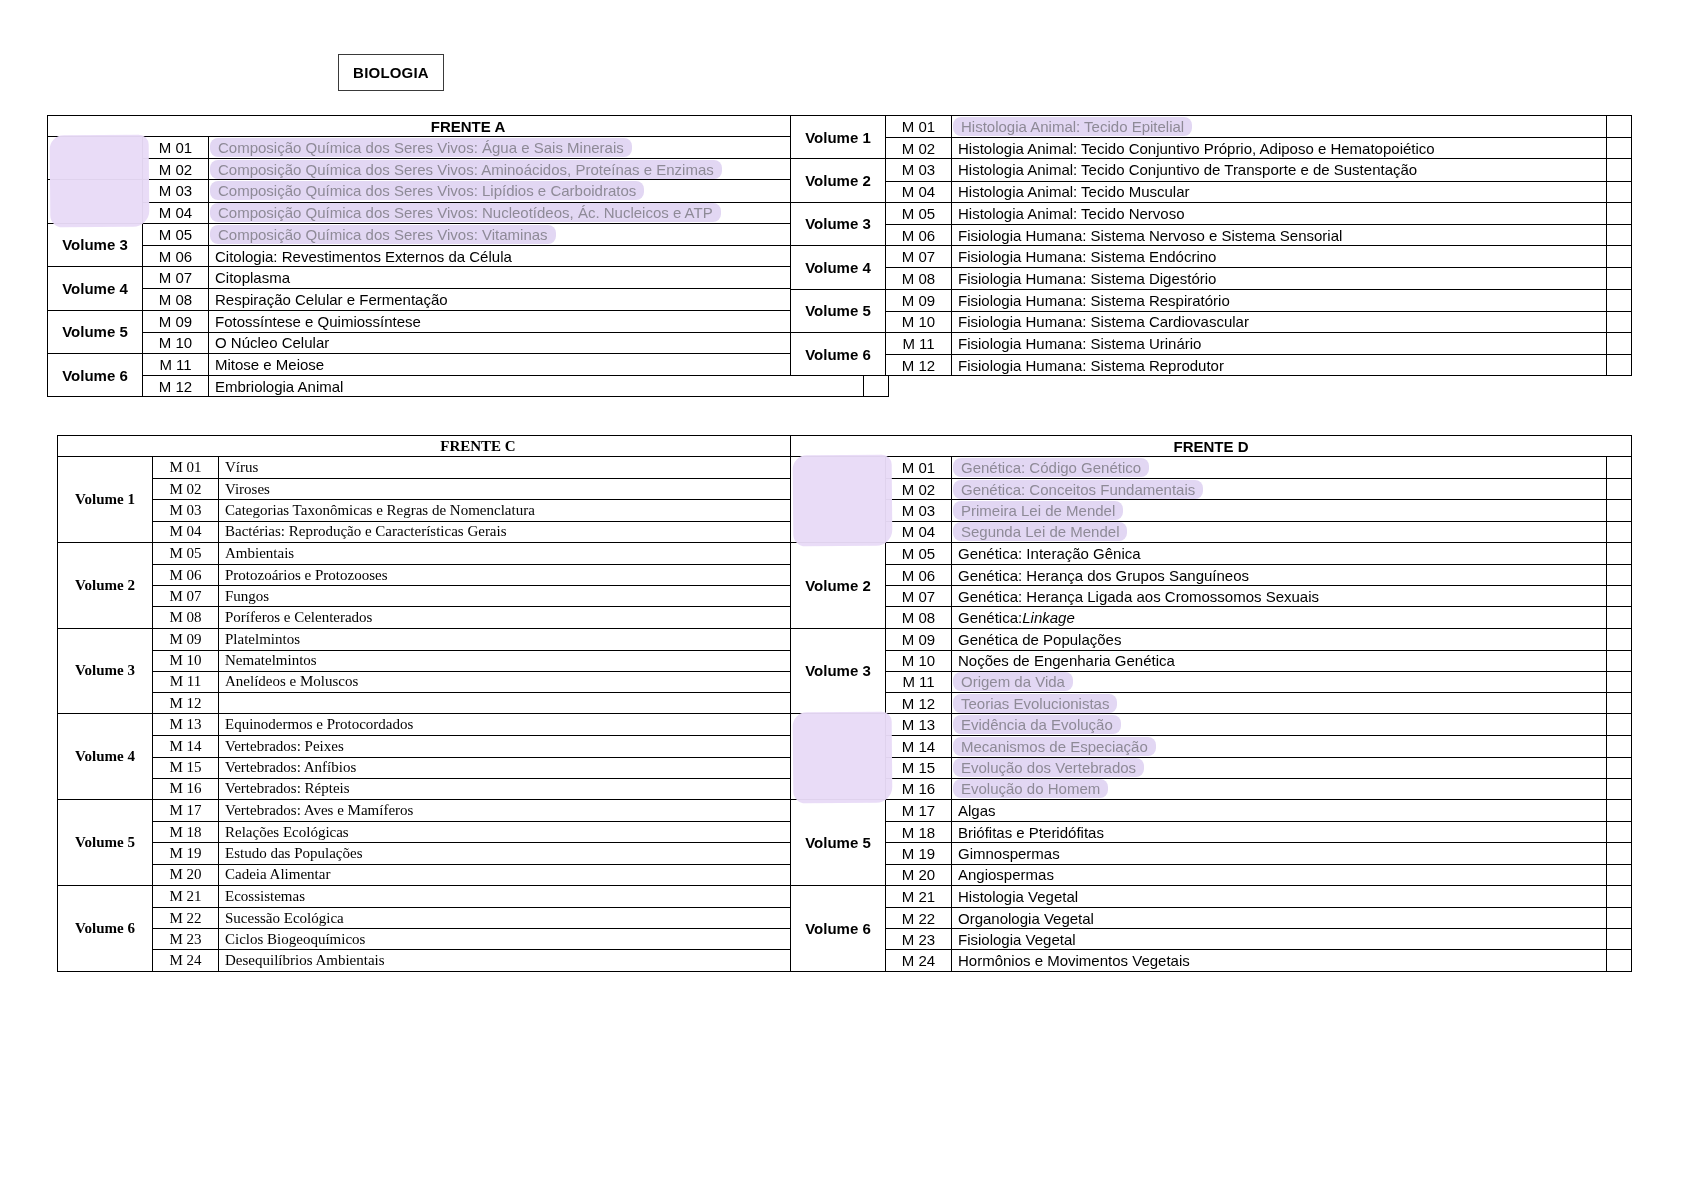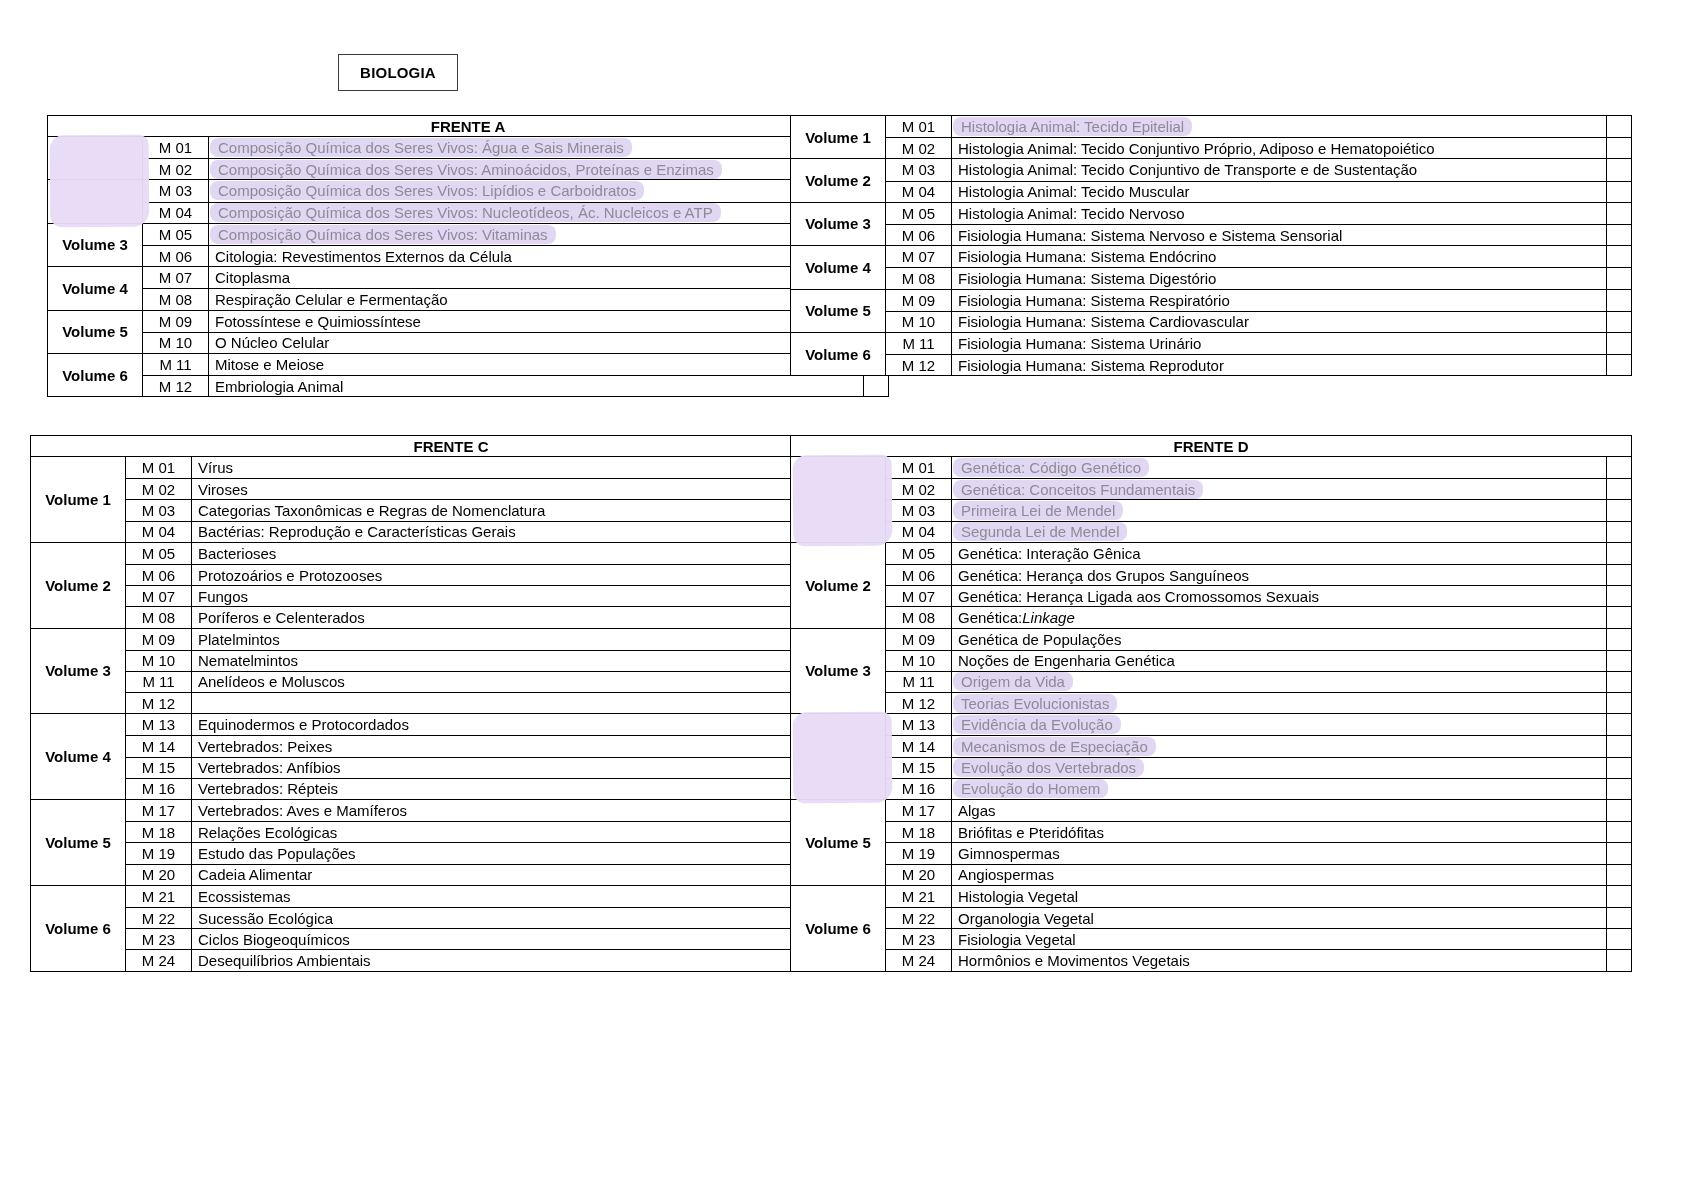--- a/index.html
+++ b/index.html
@@ -3,28 +3,28 @@
 <meta charset="utf-8">
 <style>
   * { box-sizing: border-box; margin: 0; padding: 0; }
   :root { --hl-bg:#e2d7f3; --hl-text:#8e8a97; --blob:#e8dbf7; --line:#000000; }
   html, body { background:#ffffff; }
   body {
     width:1684px; height:1191px; position:relative;
     font-family:"Liberation Sans", sans-serif; font-size:15px; color:#000;
   }
   .title-box {
-    position:absolute; left:338px; top:54px; width:120px; height:37px;
+    position:absolute; left:338px; top:54px; width:106px; height:37px;
     border:1px solid #3a3a3a; display:flex; align-items:center; justify-content:center;
     font-weight:700; letter-spacing:.2px;
   }
   .table { position:absolute; width:842px; border:1px solid var(--line); background:#fff; }
   .table.t0 { left:47px;  top:115px; }
   .table.t1 { left:790px; top:115px; }
-  .table.t2 { left:30px;  top:435px; }
+  .table.t2 { left:57px;  top:435px;font-family:Liberation Serif, serif; }
   .table.t3 { left:790px; top:435px; }
   .t-header {
     height:21px; border-bottom:1px solid var(--line);
     display:flex; align-items:center; justify-content:center; font-weight:700;
   }
   .group { display:flex; }
   .group + .group { border-top:1px solid var(--line); }
   .vol-cell {
     flex:0 0 95px; width:95px; border-right:1px solid var(--line);
     display:flex; align-items:center; justify-content:center; font-weight:700;
@@ -386,21 +386,21 @@
         </div>
       </div>
     </div>
     <div class="group">
       <div class="vol-cell">Volume 2</div>
       <div class="rows">
         <div class="row">
           <div class="m-cell">M 05</div>
           <div class="desc-cell">
             <span class="desc-text">
-              <span>Bacterioses</span>
+              <span>Ambientais</span>
             </span>
           </div>
           <div class="tail-cell"></div>
         </div>
         <div class="row">
           <div class="m-cell">M 06</div>
           <div class="desc-cell">
             <span class="desc-text">
               <span>Protozoários e Protozooses</span>
             </span>

